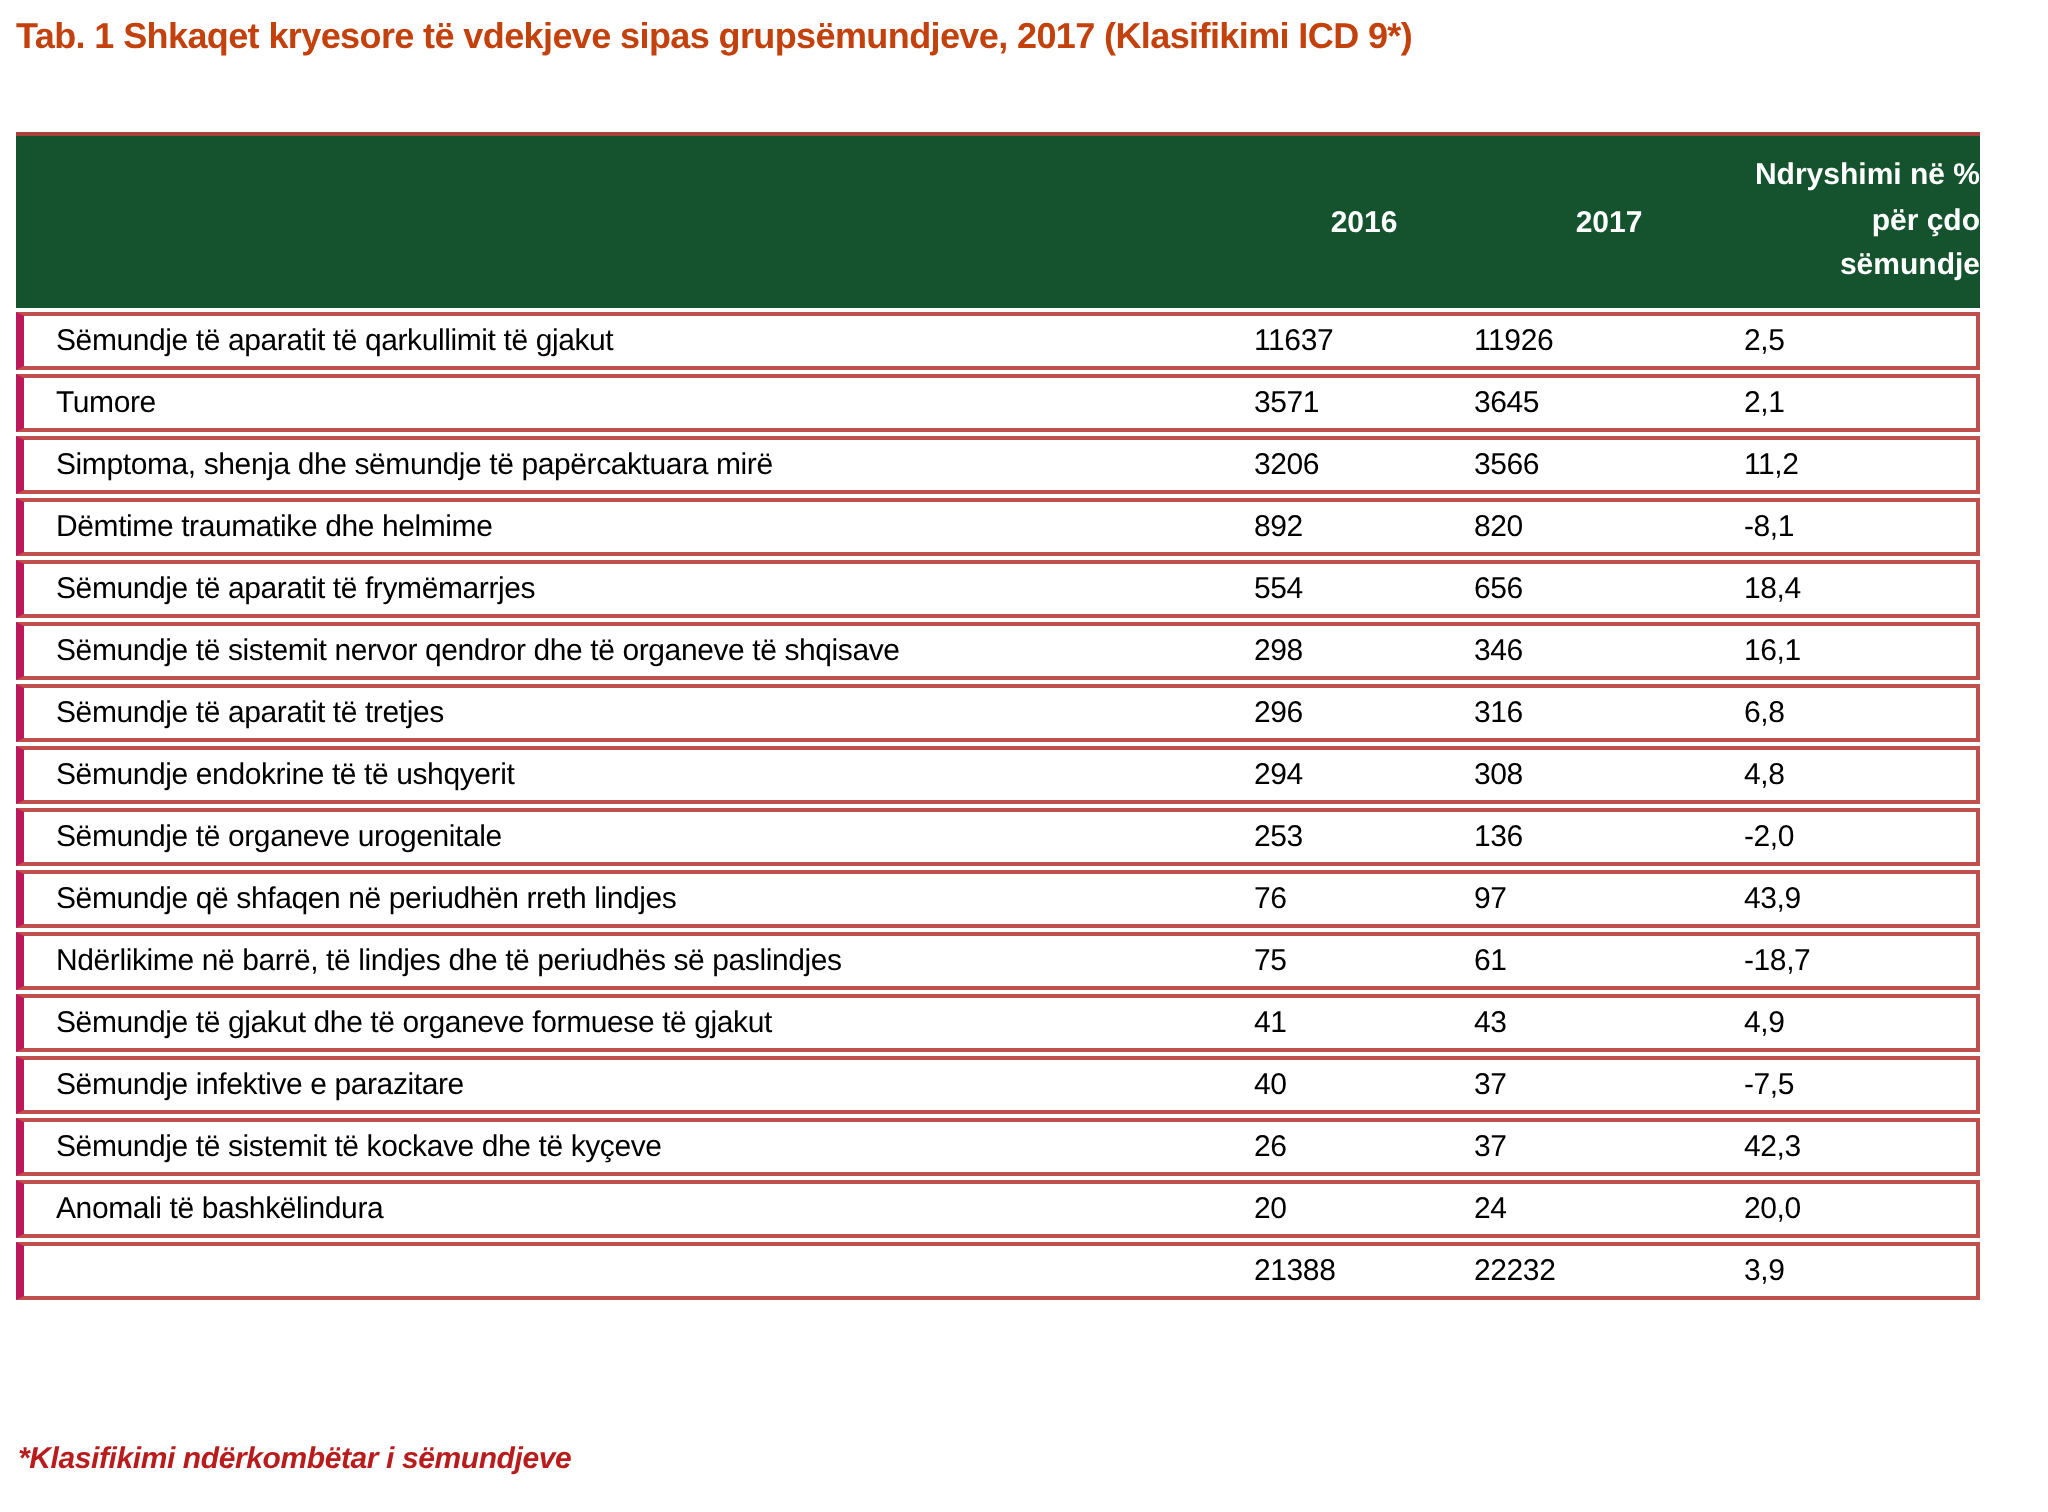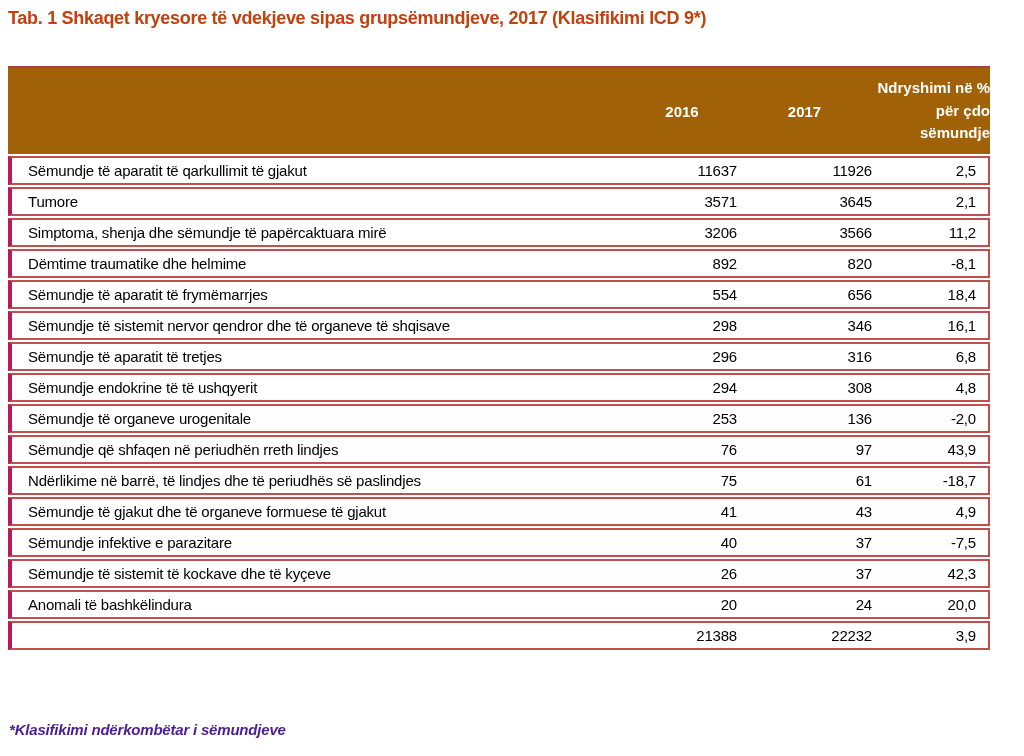--- a/index.html
+++ b/index.html
@@ -35,21 +35,21 @@
     border-collapse: separate;
     border-spacing: 0 2px;
     table-layout: fixed;
   }
   col.c-label  { width: auto;  }
   col.c-2016   { width: 110px; }
   col.c-2017   { width: 135px; }
   col.c-change { width: 118px; }
 
   tr.header-row th {
-    background: #a16207;
+    background: #14532d;
     color: #ffffff;
     font-size: 15px;
     font-weight: 700;
     height: 86px;
     vertical-align: middle;
     border-top: 2px solid #a8403e;
     padding: 0;
   }
   th.h-num { text-align: center; }
   th.h-change {
@@ -70,31 +70,31 @@
     background: #ffffff;
   }
   tr.data-row td:first-child, tr.total-row td:first-child {
     border-left: 4px solid #be185d;
     padding-left: 16px;
   }
   tr.data-row td:last-child, tr.total-row td:last-child {
     border-right: 2px solid #c0504d;
     padding-right: 12px;
   }
-  td.v-num { text-align: right; }
-  td.v-change { text-align: right; }
+  td.v-num { text-align: left; }
+  td.v-change { }
 
   .footnote {
     position: absolute;
     left: 9px;
     top: 721px;
     font-size: 15px;
     font-style: italic;
     font-weight: 700;
-    color: #4c1d95;
+    color: #b91c1c;
     letter-spacing: -0.2px;
   }
 </style>
 </head>
 <body>
 
 <div class="page">
 
   <div class="doc-title">Tab. 1 Shkaqet kryesore të vdekjeve sipas grupsëmundjeve, 2017 (Klasifikimi ICD 9*)</div>
 

